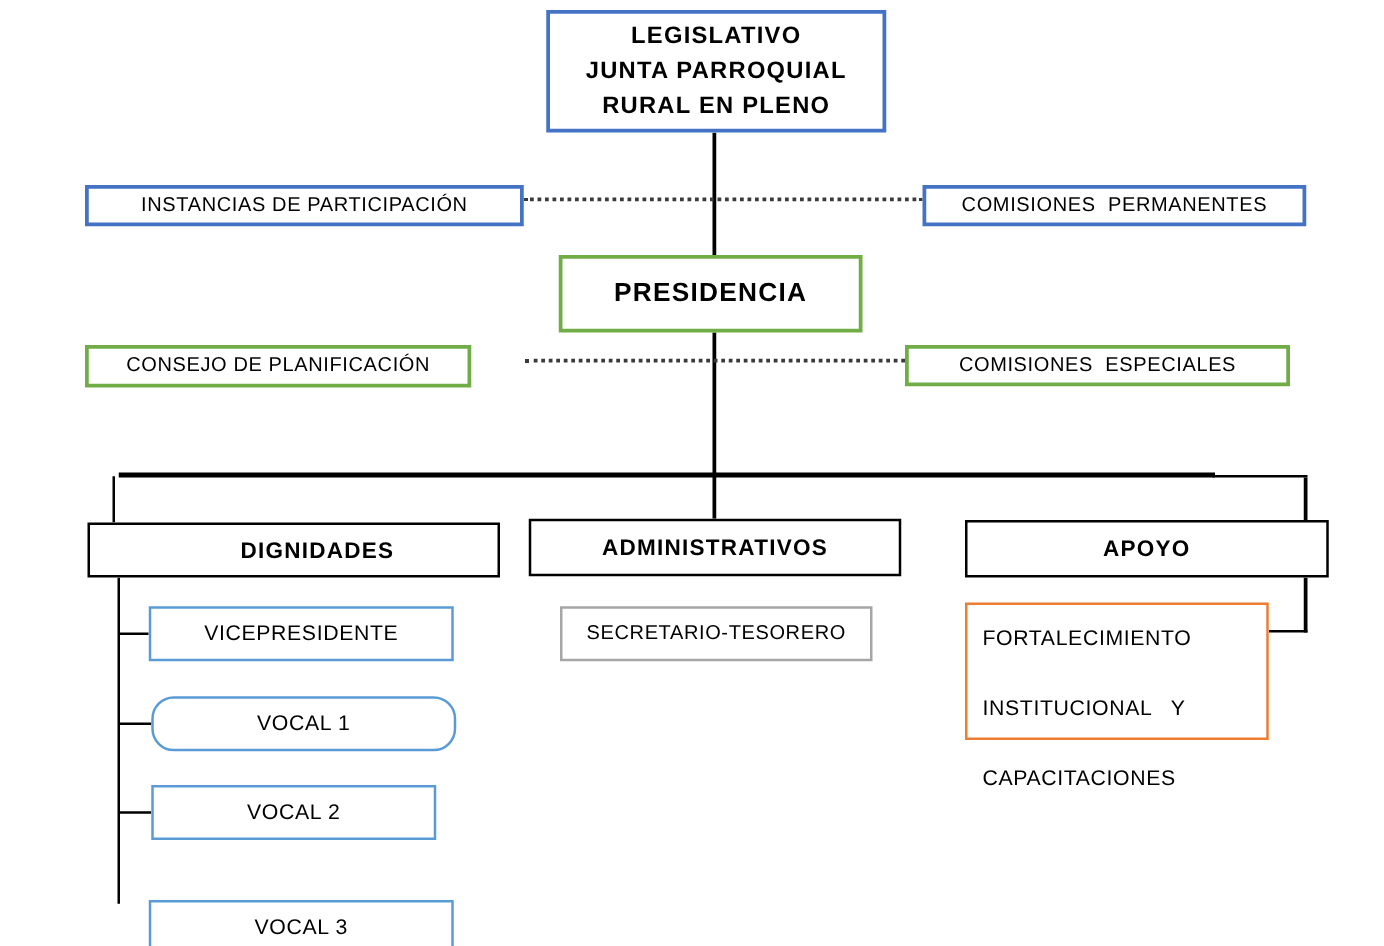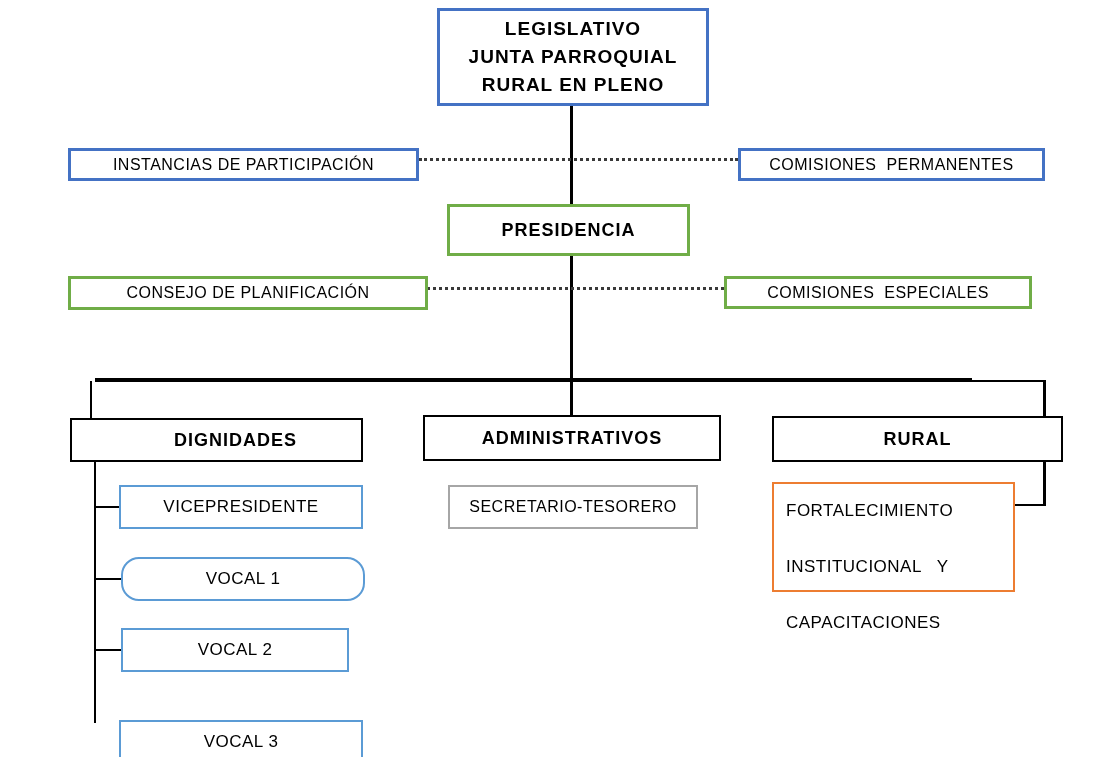--- a/index.html
+++ b/index.html
@@ -34,24 +34,24 @@
   .b-orange { border: 2.5px solid #ED7D31; }
   .bold { font-weight: bold; letter-spacing: 1px; }
 
   .line   { position: absolute; background: #000000; z-index: 1; }
   .dotted { position: absolute; border-top: 3px dotted #3a3a3a; background: none; z-index: 1; }
 
   
   #n-legislativo   { left: 437px; top: 8px;   width: 272px; height: 98px; font-size: 19px; line-height: 28px; }
   #n-instancias    { left: 68px;  top: 148px; width: 351px; height: 33px; font-size: 16px; }
   #n-compermanentes{ left: 738px; top: 148px; width: 307px; height: 33px; font-size: 16px; }
-  #n-presidencia   { left: 447px; top: 204px; width: 243px; height: 52px; font-size: 18px; }
-  #n-consejo       { left: 68px;  top: 276px; width: 360px; height: 34px; font-size: 16px; }
+  #n-presidencia   { left: 447px; top: 204px; width: 243px; height: 62px; font-size: 21px; }
+  #n-consejo       { left: 68px;  top: 276px; width: 309px; height: 34px; font-size: 16px; }
   #n-comespeciales { left: 724px; top: 276px; width: 308px; height: 33px; font-size: 16px; }
-  #n-dignidades    { left: 70px;  top: 418px; width: 293px; height: 44px; font-size: 18px; padding-left: 38px; }
+  #n-dignidades    { left: 70px;  top: 418px; width: 330px; height: 44px; font-size: 18px; padding-left: 38px; }
   #n-administrativos{ left: 423px; top: 415px; width: 298px; height: 46px; font-size: 18px; }
   #n-apoyo         { left: 772px; top: 416px; width: 291px; height: 46px; font-size: 18px; }
   #n-vicepresidente{ left: 119px; top: 485px; width: 244px; height: 44px; font-size: 17px; }
   #n-vocal1        { left: 121px; top: 557px; width: 244px; height: 44px; font-size: 17px; border-radius: 18px; }
   #n-vocal2        { left: 121px; top: 628px; width: 228px; height: 44px; font-size: 17px; }
   #n-vocal3        { left: 119px; top: 700px; width: 244px; height: 44px; font-size: 17px; margin-top: 20px; }
   #n-secretario    { left: 448px; top: 485px; width: 250px; height: 44px; font-size: 16px; }
   #n-fortalecimiento {
     left: 772px; top: 482px; width: 243px; height: 110px; font-size: 17px;
     align-items: flex-start; justify-content: flex-start; text-align: left;
@@ -124,21 +124,21 @@
 
   <div class="box b-black bold" id="n-dignidades">
     <span>DIGNIDADES</span>
   </div>
 
   <div class="box b-black bold" id="n-administrativos">
     <span>ADMINISTRATIVOS</span>
   </div>
 
   <div class="box b-black bold" id="n-apoyo">
-    <span>RURAL</span>
+    <span>APOYO</span>
   </div>
 
   <div class="box b-lblue" id="n-vicepresidente">
     <span>VICEPRESIDENTE</span>
   </div>
 
   <div class="box b-lblue" id="n-vocal1">
     <span>VOCAL 1</span>
   </div>
 

